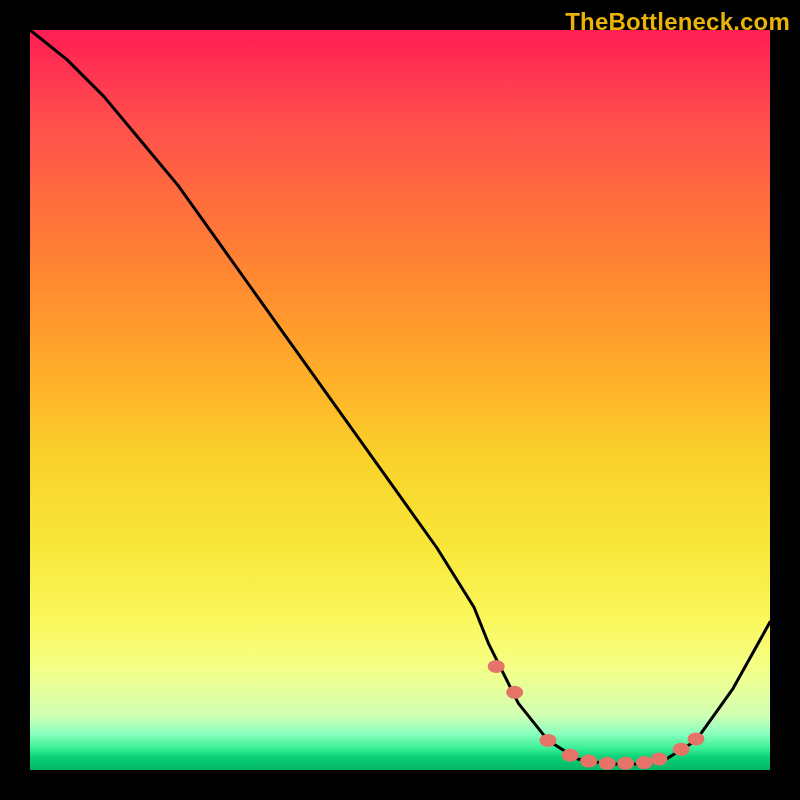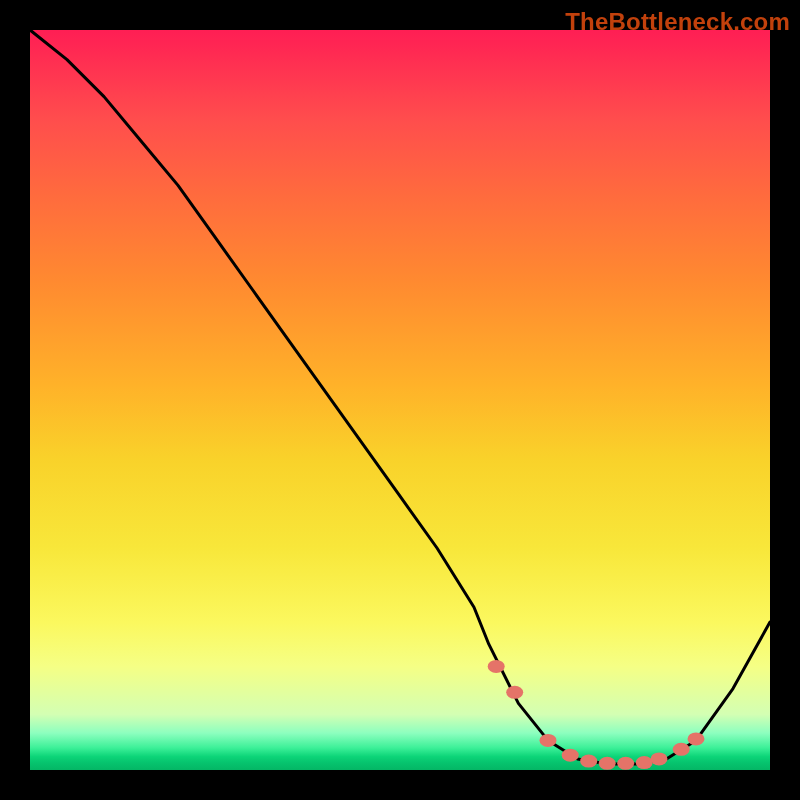--- a/index.html
+++ b/index.html
@@ -41,21 +41,21 @@
       #06c46e 99%,
       #04b665 100%
     );
   }
   .watermark {
     position: absolute;
     top: 8px;
     right: 10px;
     font-size: 24px;
     font-weight: 600;
-    color: #c2410c;
+    color: #eab308;
     letter-spacing: 0.2px;
   }
   svg.curve {
     position: absolute;
     left: 0;
     top: 0;
   }
 </style>
 </head>
 <body>

